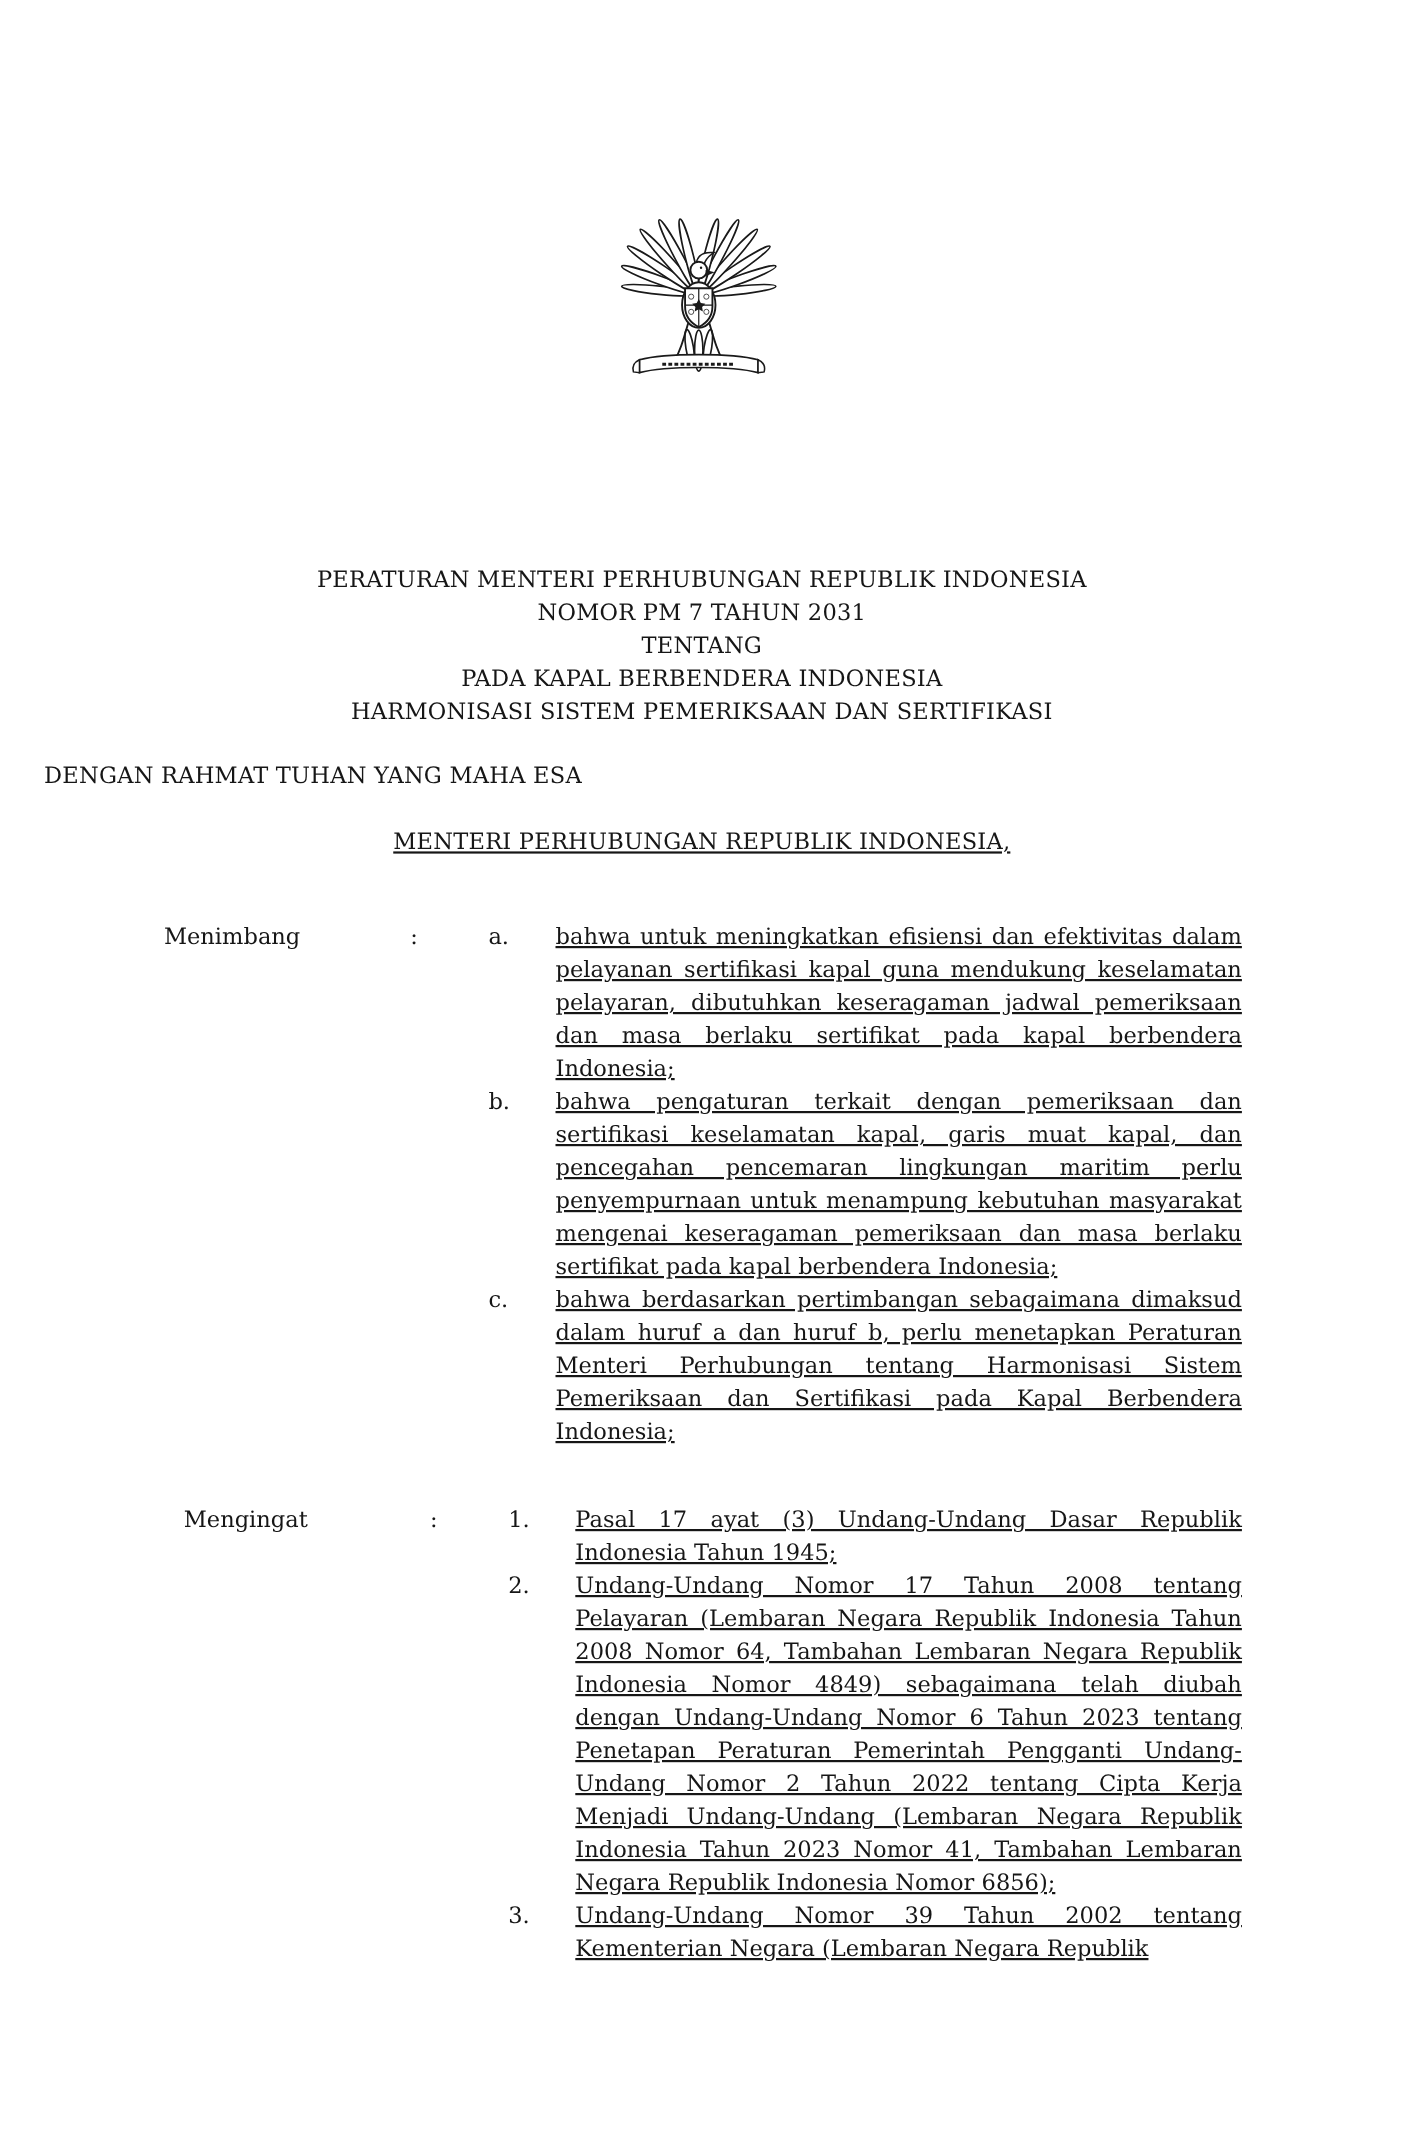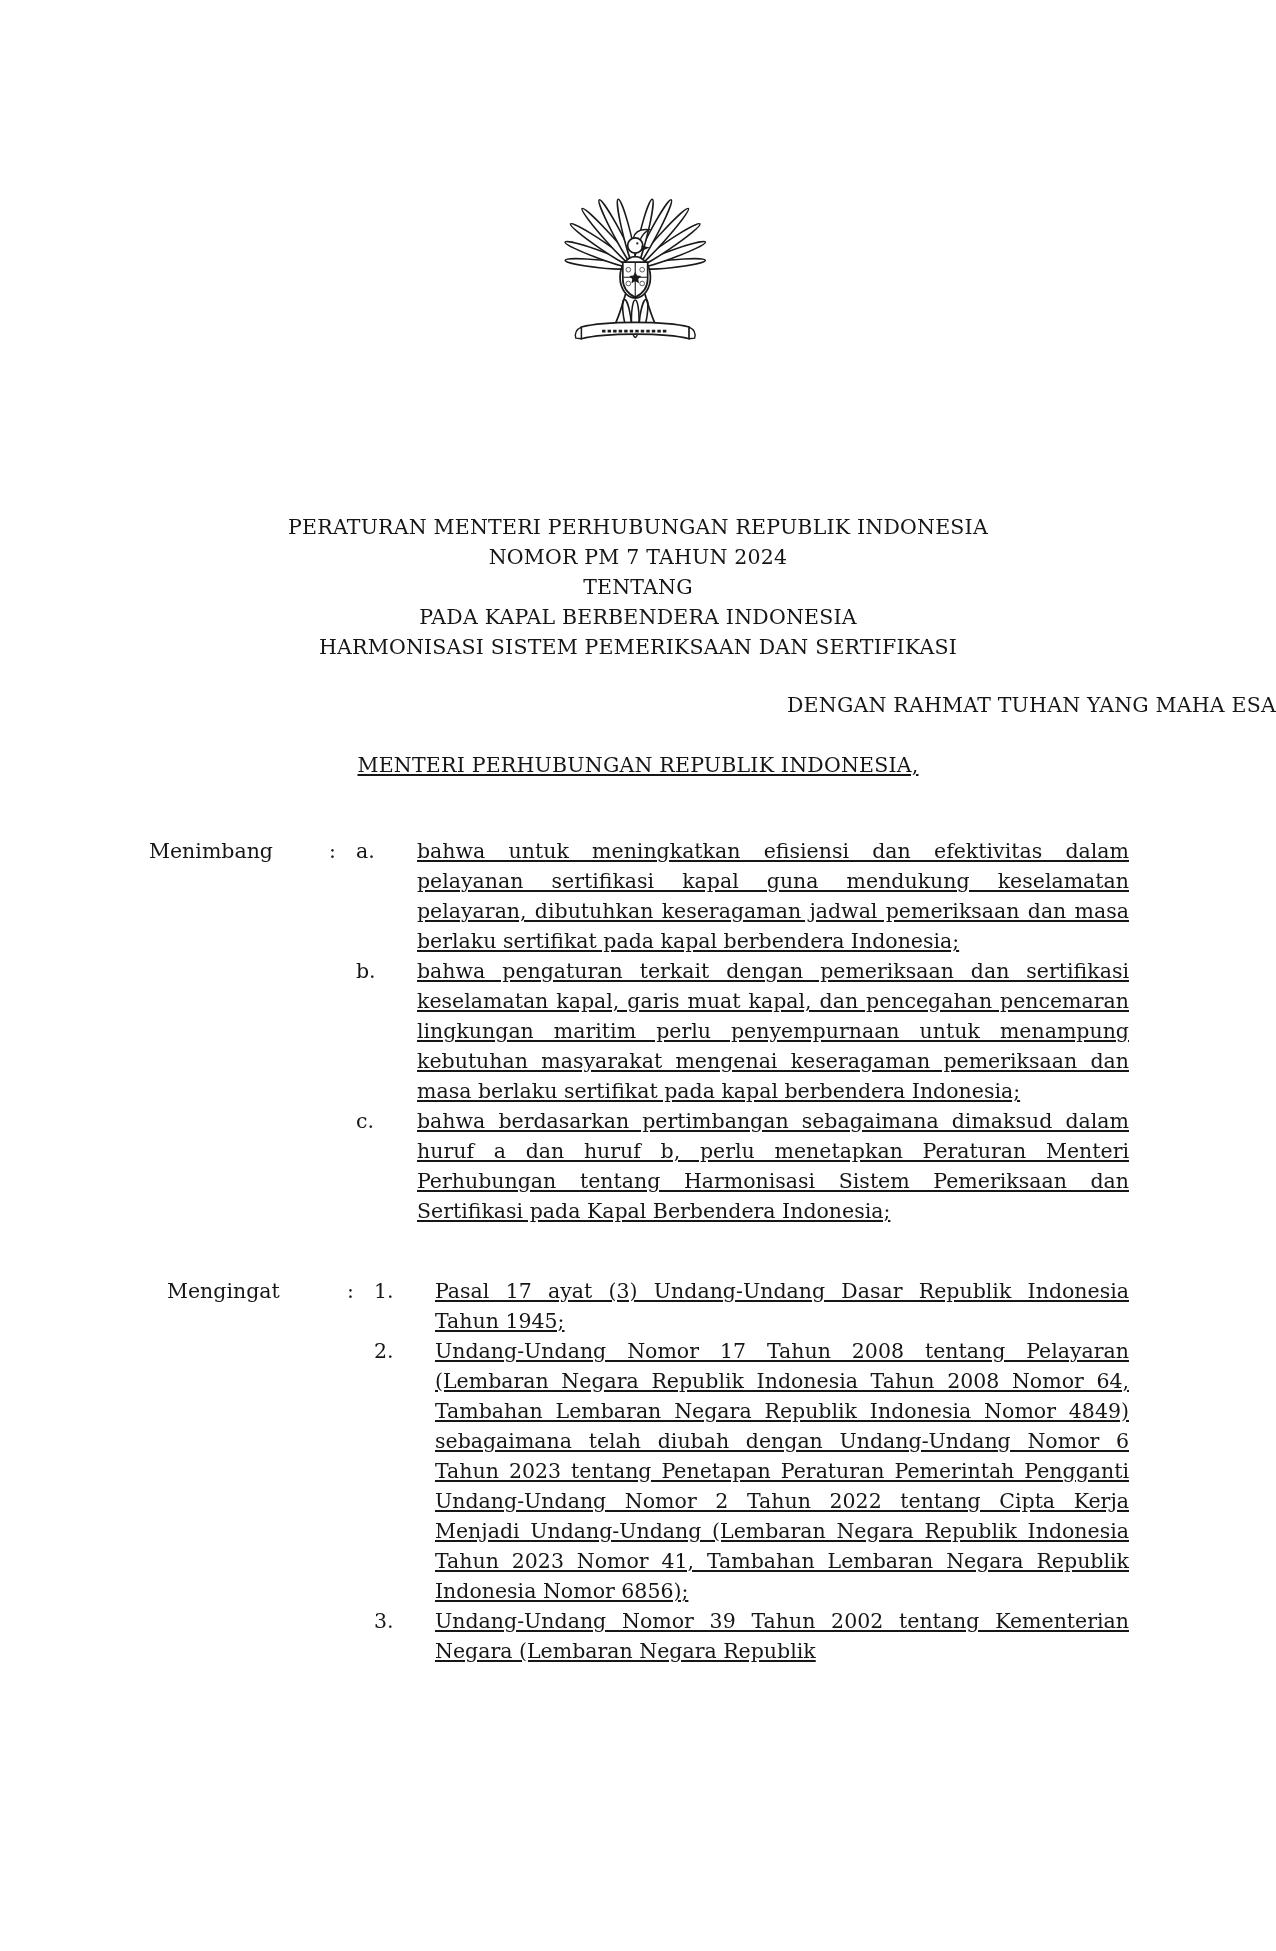--- a/index.html
+++ b/index.html
@@ -13,25 +13,25 @@
     color: #161616;
   }
   .page { width: 1276px; height: 1390px; position: relative; }
 
   .emblem-wrap { padding-top: 186px; text-align: center; }
   .emblem-wrap svg { display: inline-block; }
 
   .title-block { margin-top: 152px; text-align: center; }
   .center-line { letter-spacing: 0.2px; }
 
-  .invocation { margin-top: 28px; text-align: right; letter-spacing: 0.2px; }
+  .invocation { margin-top: 28px; text-align: left; letter-spacing: 0.2px; padding-left: 40px; }
   .authority  { margin-top: 30px; text-align: center; letter-spacing: 0.2px; text-decoration: underline; }
 
   .sections { margin: 56px 0 0 149px; width: 980px; }
-  .section { display: flex; align-items: flex-start; }
+  .section { display: flex; align-items: flex-start; gap: 44px; }
   .section + .section { margin-top: 50px; margin-left: 18px; }
   .sec-label { flex: 0 0 180px; }
   .sec-colon { flex: 0 0 27px; }
   .items { flex: 1 1 auto; min-width: 0; }
   .item { display: flex; align-items: flex-start; }
   .marker { flex: 0 0 61px; }
   .text { flex: 1 1 auto; text-align: justify; text-justify: inter-word; text-decoration: underline; }
 </style>
 </head>
 <body>
@@ -89,21 +89,21 @@
 
       <path d="M28 204 C 62 195 150 195 184 204 L184 221 C 150 212 62 212 28 221 Z" fill="#ffffff" stroke="#1a1a1a" stroke-width="2.2"></path>
       <path d="M28 204 q-11 5 -8 16 l8 1 Z" fill="#ffffff" stroke="#1a1a1a" stroke-width="2"></path>
       <path d="M184 204 q11 5 8 16 l-8 1 Z" fill="#ffffff" stroke="#1a1a1a" stroke-width="2"></path>
       <line x1="58" y1="210" x2="154" y2="210" stroke="#1a1a1a" stroke-width="4" stroke-dasharray="5 3"></line>
     </svg>
   </div>
 
   <div class="title-block">
     <div class="center-line">PERATURAN MENTERI PERHUBUNGAN REPUBLIK INDONESIA</div>
-    <div class="center-line">NOMOR PM 7 TAHUN 2024</div>
+    <div class="center-line">NOMOR PM 7 TAHUN 2031</div>
     <div class="center-line">TENTANG</div>
     <div class="center-line">PADA KAPAL BERBENDERA INDONESIA</div>
     <div class="center-line">HARMONISASI SISTEM PEMERIKSAAN DAN SERTIFIKASI</div>
   </div>
 
   <div class="invocation">DENGAN RAHMAT TUHAN YANG MAHA ESA</div>
 
   <div class="authority">MENTERI PERHUBUNGAN REPUBLIK INDONESIA,</div>
 
   <div class="sections">

